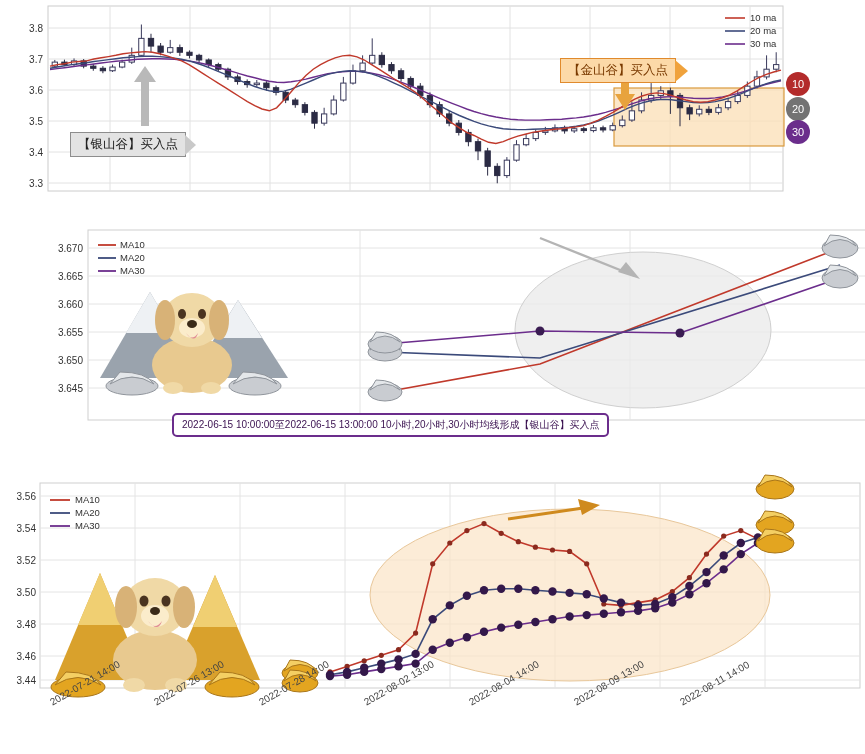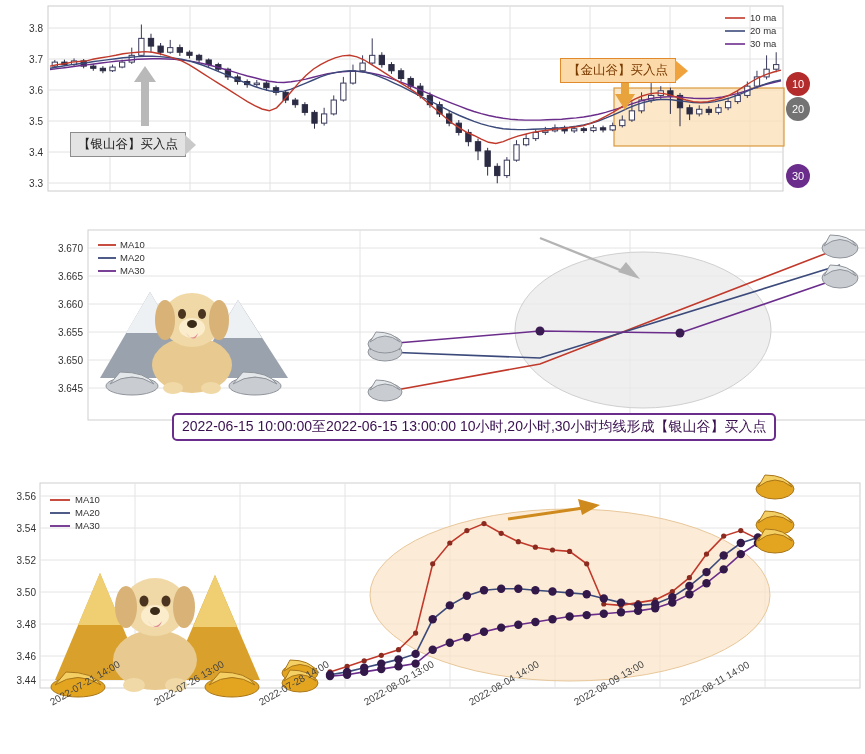--- a/index.html
+++ b/index.html
@@ -16,21 +16,21 @@
   #panel-gold{top:455px;height:299px;border-radius:30px;}
 
   svg{display:block;}
 
   .axis-label{font-size:10px;fill:#333;font-family:"Liberation Sans",sans-serif;}
   .legend-text{font-size:9.5px;fill:#333;font-family:"Liberation Sans",sans-serif;}
 
   
   .banner{
     position:absolute;
-    font-size:14px;
+    font-size:10px;
     font-family:"Liberation Sans",sans-serif;
     white-space:nowrap;
     padding:3px 8px;
     border-radius:5px;
     box-sizing:border-box;
   }
   #banner-silver{
     left:132px;top:213px;
     border:2px solid #6b2d8c;
     color:#3a1150;
@@ -72,21 +72,21 @@
   
   .ma-badge{
     position:absolute;
     width:24px;height:24px;border-radius:50%;
     color:#fff;font-size:11px;
     display:flex;align-items:center;justify-content:center;
     font-family:"Liberation Sans",sans-serif;
   }
   #badge-10{left:786px;top:72px;background:#b32b2b;}
   #badge-20{left:786px;top:97px;background:#737373;}
-  #badge-30{left:786px;top:120px;background:#6b2d8c;margin-top:44px;}
+  #badge-30{left:786px;top:120px;background:#6b2d8c;}
 
   .xlabels{position:absolute;left:0;top:690px;width:865px;height:64px;}
   .xlab{
     position:absolute;
     font-size:10px;color:#444;
     transform:rotate(-30deg);
     transform-origin:left top;
     white-space:nowrap;
     font-family:"Liberation Sans",sans-serif;
   }

